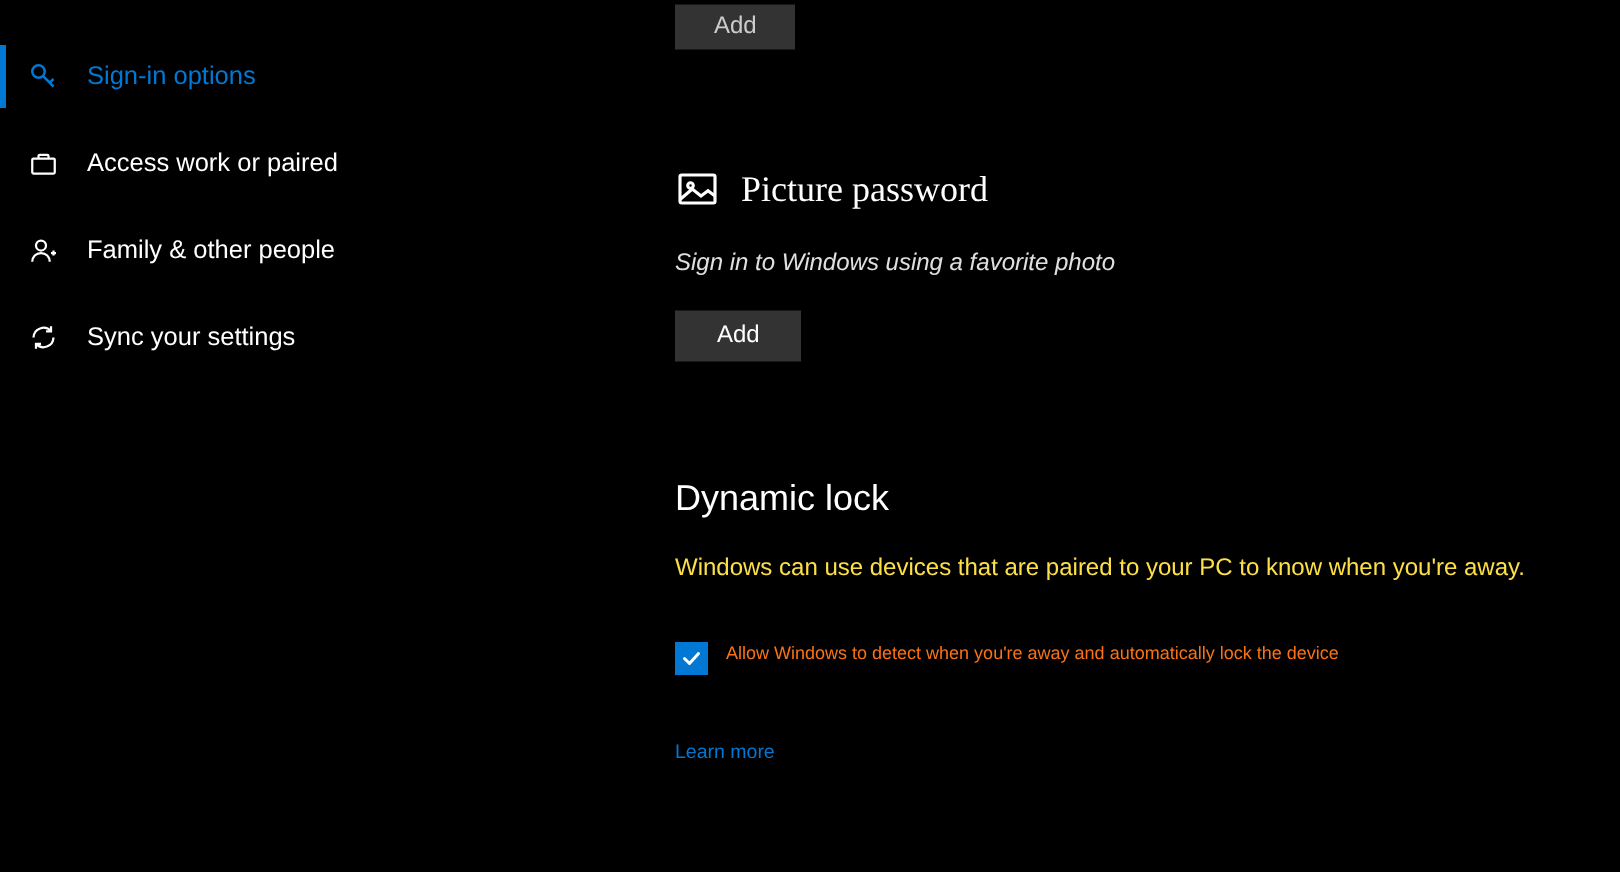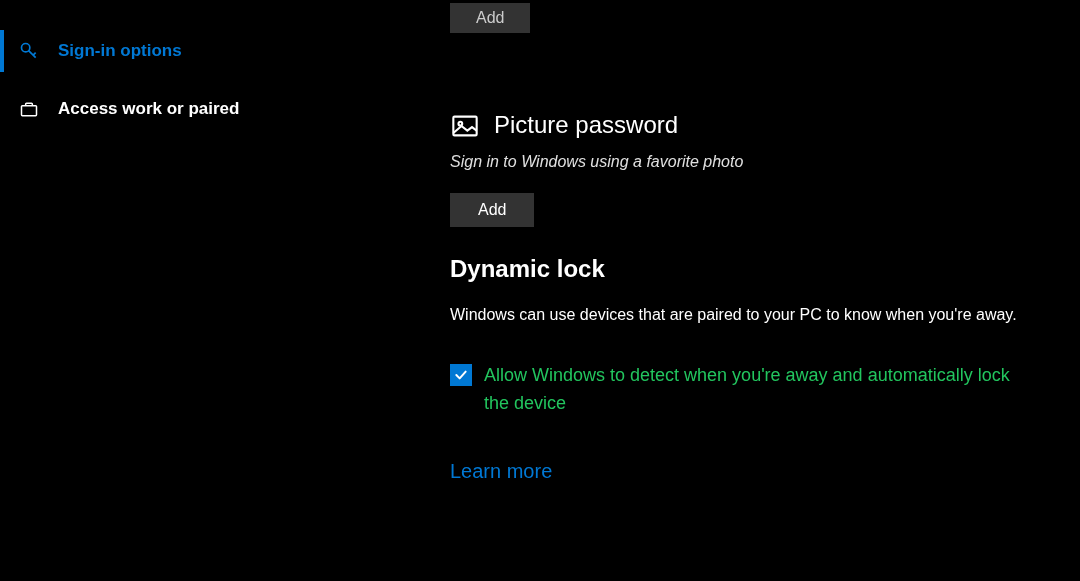--- a/index.html
+++ b/index.html
@@ -45,21 +45,21 @@
       width: 22px;
       height: 22px;
       display: flex;
       align-items: center;
       justify-content: center;
       margin-right: 18px;
       flex-shrink: 0;
     }
     .sidebar-label {
       font-size: 17px;
-      font-weight: 700;
+      font-weight: 400;
     }
     .main {
       flex: 1;
       padding-top: 3px;
       padding-left: 130px;
       padding-right: 40px;
     }
     .btn-add {
       background: #333333;
       border: none;
@@ -75,23 +75,24 @@
       color: #ccc;
       font-size: 16px;
       padding: 6px 26px;
       cursor: pointer;
       font-family: inherit;
       margin-top: 0;
       margin-bottom: 0;
     }
     .section-heading {
       display: flex;
-      align-items: flex-start;
+      align-items: flex-end;
       margin-top: 78px;
-      margin-bottom: 10px;
+      margin-bottom: 24px;
+      font-family: Liberation Serif, serif;
     }
     .section-heading .icon {
       width: 30px;
       height: 30px;
       margin-right: 14px;
       display: flex;
       align-items: center;
       justify-content: center;
     }
     .section-heading h2 {
@@ -100,27 +101,27 @@
     }
     .section-desc {
       font-size: 16px;
       color: #e0e0e0;
       margin-bottom: 20px;
       line-height: 1.4;
       font-style: italic;
     }
     .section-title {
       font-size: 24px;
-      font-weight: 700;
-      margin-top: 28px;
+      font-weight: 400;
+      margin-top: 78px;
       margin-bottom: 20px;
     }
     .body-text {
       font-size: 16px;
-      color: #ffffff;
+      color: #fde047;
       line-height: 1.55;
       margin-bottom: 34px;
       max-width: 580px;
     }
     .checkbox-row {
       display: flex;
       align-items: flex-start;
       margin-bottom: 42px;
       max-width: 580px;
     }
@@ -134,27 +135,27 @@
       align-items: center;
       justify-content: center;
       cursor: pointer;
       margin-top: 2px;
     }
     .checkbox svg {
       width: 16px;
       height: 16px;
     }
     .checkbox-label {
-      font-size: 18px;
-      color: #22c55e;
+      font-size: 12px;
+      color: #f97316;
       line-height: 1.55;
     }
     .link {
       color: #0078d4;
-      font-size: 20px;
+      font-size: 13px;
       cursor: pointer;
       text-decoration: none;
       text-align: center;
     }
   </style>
 </head>
 <body>
 
 <nav class="sidebar">
   <div class="sidebar-item active">
@@ -171,21 +172,43 @@
   <div class="sidebar-item">
     <span class="sidebar-icon">
       <svg viewBox="0 0 24 24" width="20" height="20" fill="none" stroke="#fff" stroke-width="1.8">
         <rect x="3" y="8" width="18" height="12" rx="1"></rect>
         <path d="M8 8 V6 a1 1 0 0 1 1-1 h6 a1 1 0 0 1 1 1 V8"></path>
       </svg>
     </span>
     <span class="sidebar-label">Access work or paired</span>
   </div>
 
-
+  <div class="sidebar-item">
+    <span class="sidebar-icon">
+      <svg viewBox="0 0 24 24" width="20" height="20" fill="none" stroke="#fff" stroke-width="1.8">
+        <circle cx="10" cy="8" r="4"></circle>
+        <path d="M3 21 c0-4 3-7 7-7 s7 3 7 7"></path>
+        <line x1="18" y1="14" x2="22" y2="14"></line>
+        <line x1="20" y1="12" x2="20" y2="16"></line>
+      </svg>
+    </span>
+    <span class="sidebar-label">Family &amp; other people</span>
+  </div>
+
+  <div class="sidebar-item">
+    <span class="sidebar-icon">
+      <svg viewBox="0 0 24 24" width="20" height="20" fill="none" stroke="#fff" stroke-width="1.8">
+        <path d="M4 12 a8 8 0 0 1 14-5"></path>
+        <polyline points="18 3 18 7 14 7"></polyline>
+        <path d="M20 12 a8 8 0 0 1-14 5"></path>
+        <polyline points="6 21 6 17 10 17"></polyline>
+      </svg>
+    </span>
+    <span class="sidebar-label">Sync your settings</span>
+  </div>
 </nav>
 
 <main class="main">
 
   <button class="btn-top">Add</button>
 
   <div class="section-heading">
     <span class="icon">
       <svg viewBox="0 0 24 24" width="28" height="28" fill="none" stroke="#fff" stroke-width="1.8">
         <rect x="2" y="4" width="20" height="16" rx="1"></rect>

